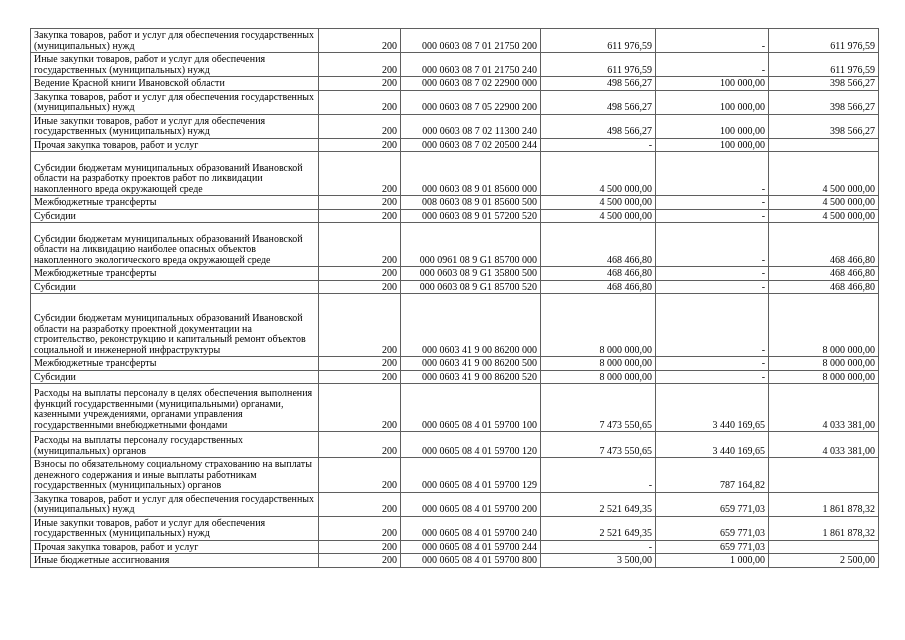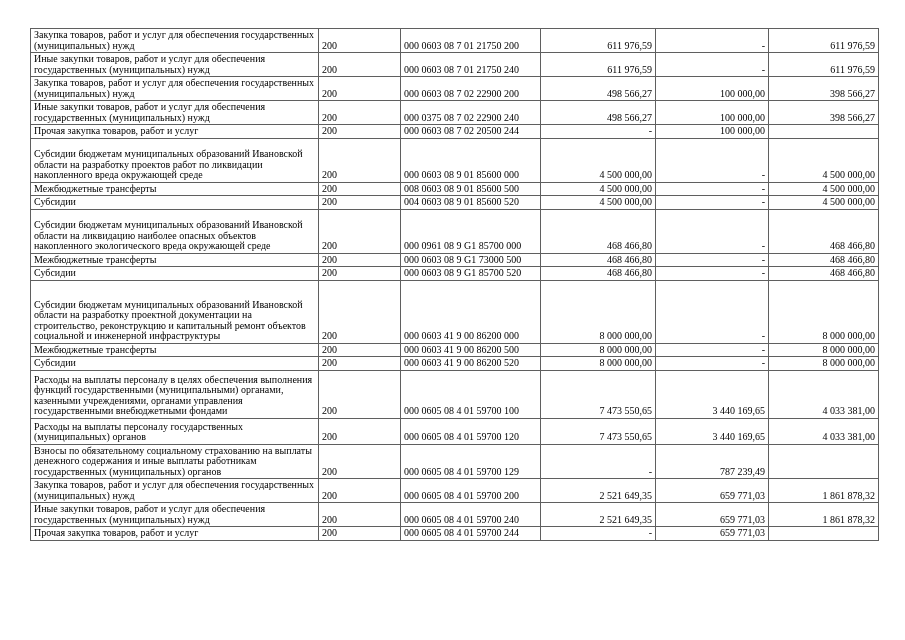--- a/index.html
+++ b/index.html
@@ -33,21 +33,21 @@
     padding: 1px 3px;
     overflow: hidden;
     background: #ffffff;
   }
   td.name {
     text-align: left;
     padding-left: 5px;
     padding-right: 8px;
   }
   td.center {
-    text-align: left;
+    text-align: right;
     white-space: nowrap;
     padding-bottom: 2px;
   }
   td.num {
     text-align: right;
     white-space: nowrap;
     padding-right: 6px;
     padding-bottom: 2px;
   }
 </style>
@@ -74,32 +74,40 @@
           <td class="num">611 976,59</td>
         </tr>
         <tr style="height: 22px;">
           <td class="name">Иные закупки товаров, работ и услуг для обеспечения государственных (муниципальных) нужд</td>
           <td class="center">200</td>
           <td class="center">000 0603 08 7 01 21750 240</td>
           <td class="num">611 976,59</td>
           <td class="num">-</td>
           <td class="num">611 976,59</td>
         </tr>
+        <tr style="height: 13px;">
+          <td class="name">Ведение Красной книги Ивановской области</td>
+          <td class="center">200</td>
+          <td class="center">000 0603 08 7 02 22900 000</td>
+          <td class="num">498 566,27</td>
+          <td class="num">100 000,00</td>
+          <td class="num">398 566,27</td>
+        </tr>
         <tr style="height: 22px;">
           <td class="name">Закупка товаров, работ и услуг для обеспечения государственных (муниципальных) нужд</td>
           <td class="center">200</td>
-          <td class="center">000 0603 08 7 02 22900 200</td>
+          <td class="center">000 0603 08 7 05 22900 200</td>
           <td class="num">498 566,27</td>
           <td class="num">100 000,00</td>
           <td class="num">398 566,27</td>
         </tr>
         <tr style="height: 22px;">
           <td class="name">Иные закупки товаров, работ и услуг для обеспечения государственных (муниципальных) нужд</td>
           <td class="center">200</td>
-          <td class="center">000 0375 08 7 02 22900 240</td>
+          <td class="center">000 0603 08 7 02 11300 240</td>
           <td class="num">498 566,27</td>
           <td class="num">100 000,00</td>
           <td class="num">398 566,27</td>
         </tr>
         <tr style="height: 13px;">
           <td class="name">Прочая закупка товаров, работ и услуг</td>
           <td class="center">200</td>
           <td class="center">000 0603 08 7 02 20500 244</td>
           <td class="num">-</td>
           <td class="num">100 000,00</td>
@@ -117,37 +125,37 @@
           <td class="name">Межбюджетные трансферты</td>
           <td class="center">200</td>
           <td class="center">008 0603 08 9 01 85600 500</td>
           <td class="num">4 500 000,00</td>
           <td class="num">-</td>
           <td class="num">4 500 000,00</td>
         </tr>
         <tr style="height: 13px;">
           <td class="name">Субсидии</td>
           <td class="center">200</td>
-          <td class="center">004 0603 08 9 01 85600 520</td>
+          <td class="center">000 0603 08 9 01 57200 520</td>
           <td class="num">4 500 000,00</td>
           <td class="num">-</td>
           <td class="num">4 500 000,00</td>
         </tr>
         <tr style="height: 44px;">
           <td class="name">Субсидии бюджетам муниципальных образований Ивановской области на ликвидацию наиболее опасных объектов накопленного экологического вреда окружающей среде</td>
           <td class="center">200</td>
           <td class="center">000 0961 08 9 G1 85700 000</td>
           <td class="num">468 466,80</td>
           <td class="num">-</td>
           <td class="num">468 466,80</td>
         </tr>
         <tr style="height: 13px;">
           <td class="name">Межбюджетные трансферты</td>
           <td class="center">200</td>
-          <td class="center">000 0603 08 9 G1 73000 500</td>
+          <td class="center">000 0603 08 9 G1 35800 500</td>
           <td class="num">468 466,80</td>
           <td class="num">-</td>
           <td class="num">468 466,80</td>
         </tr>
         <tr style="height: 13px;">
           <td class="name">Субсидии</td>
           <td class="center">200</td>
           <td class="center">000 0603 08 9 G1 85700 520</td>
           <td class="num">468 466,80</td>
           <td class="num">-</td>
@@ -191,21 +199,21 @@
           <td class="center">000 0605 08 4 01 59700 120</td>
           <td class="num">7 473 550,65</td>
           <td class="num">3 440 169,65</td>
           <td class="num">4 033 381,00</td>
         </tr>
         <tr style="height: 24px;">
           <td class="name">Взносы по обязательному социальному страхованию на выплаты денежного содержания и иные выплаты работникам государственных (муниципальных) органов</td>
           <td class="center">200</td>
           <td class="center">000 0605 08 4 01 59700 129</td>
           <td class="num">-</td>
-          <td class="num">787 239,49</td>
+          <td class="num">787 164,82</td>
           <td class="num"></td>
         </tr>
         <tr style="height: 22px;">
           <td class="name">Закупка товаров, работ и услуг для обеспечения государственных (муниципальных) нужд</td>
           <td class="center">200</td>
           <td class="center">000 0605 08 4 01 59700 200</td>
           <td class="num">2 521 649,35</td>
           <td class="num">659 771,03</td>
           <td class="num">1 861 878,32</td>
         </tr>
@@ -217,16 +225,24 @@
           <td class="num">659 771,03</td>
           <td class="num">1 861 878,32</td>
         </tr>
         <tr style="height: 13px;">
           <td class="name">Прочая закупка товаров, работ и услуг</td>
           <td class="center">200</td>
           <td class="center">000 0605 08 4 01 59700 244</td>
           <td class="num">-</td>
           <td class="num">659 771,03</td>
           <td class="num"></td>
+        </tr>
+        <tr style="height: 11px;">
+          <td class="name">Иные бюджетные ассигнования</td>
+          <td class="center">200</td>
+          <td class="center">000 0605 08 4 01 59700 800</td>
+          <td class="num">3 500,00</td>
+          <td class="num">1 000,00</td>
+          <td class="num">2 500,00</td>
         </tr>
       </tbody>
   </table>
 </div>
 
 </body></html>

